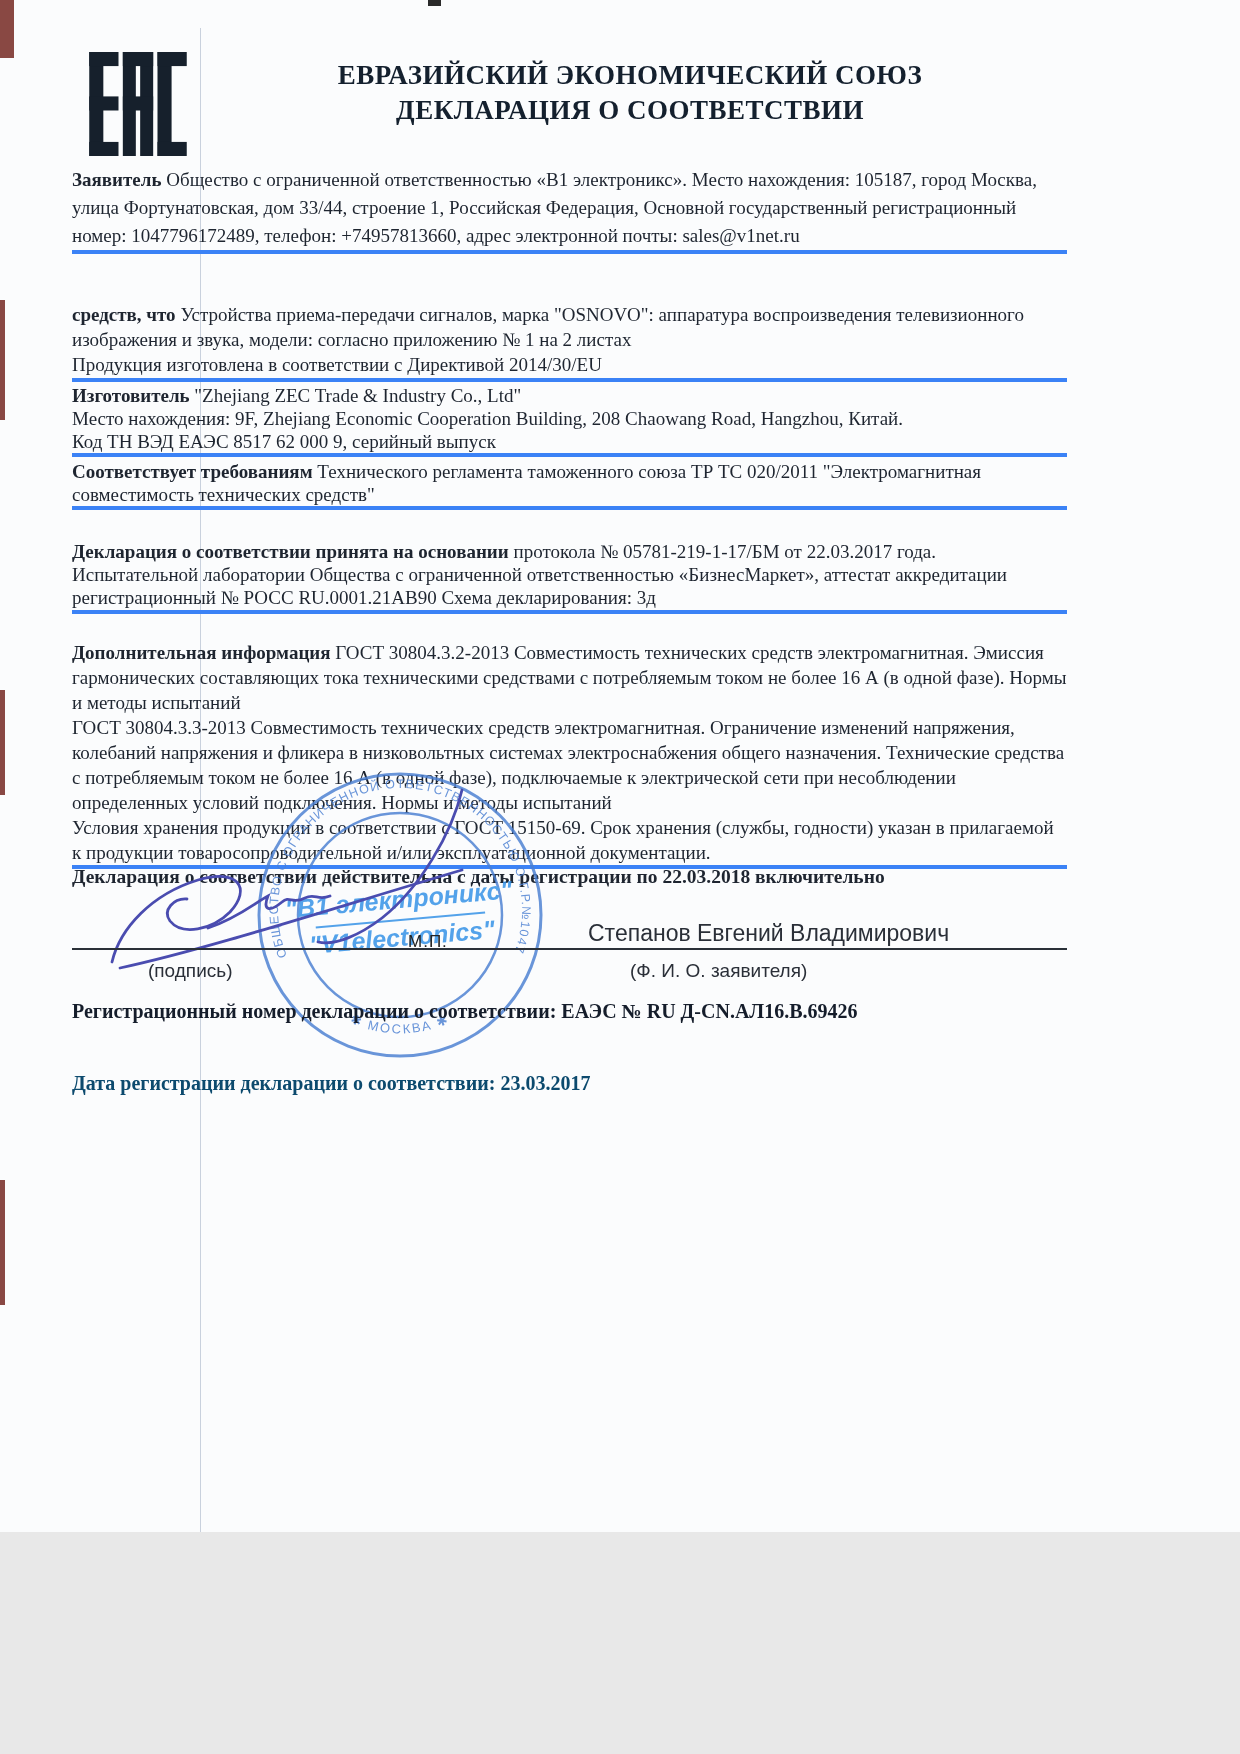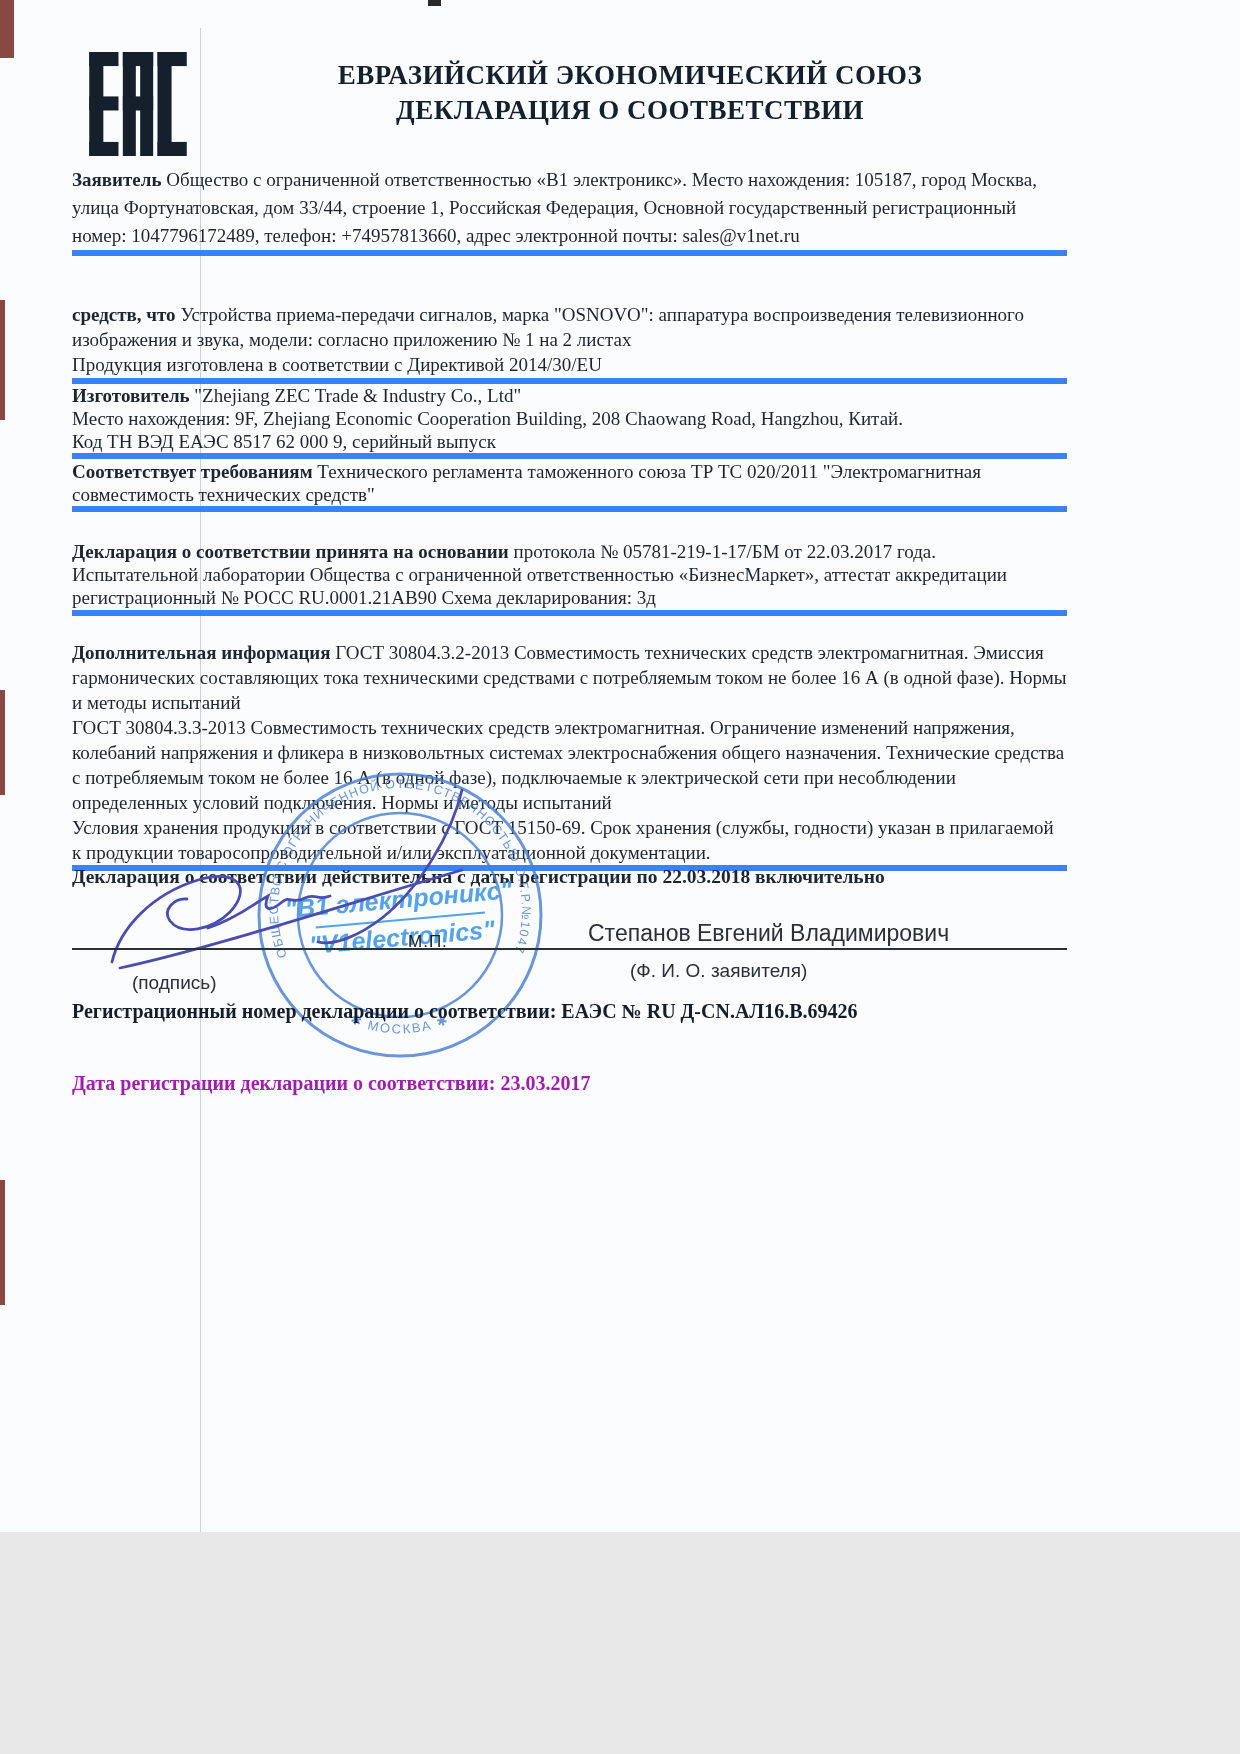--- a/index.html
+++ b/index.html
@@ -9,36 +9,36 @@
   
   .edge-mark{position:absolute;left:0;background:#6d1a14;opacity:.8;}
   .fold-line{position:absolute;top:28px;bottom:0;left:200px;width:1px;background:rgba(110,130,160,.35);}
   .top-notch{position:absolute;left:428px;top:0;width:13px;height:6px;background:#2a2a2a;}
   
   .eac{position:absolute;left:88px;top:52px;}
   .doc-title{position:absolute;left:230px;top:58px;width:800px;text-align:center;
              font-weight:bold;font-size:27px;line-height:35px;letter-spacing:.5px;color:#14202e;}
   
   .sec{position:absolute;left:72px;width:995px;font-size:19px;overflow:hidden;
-       border-bottom:6px solid #3b82f6;}
+       border-bottom:4px solid #3b82f6;}
   .sec-text{white-space:pre-line;}
   .lead{font-weight:bold;}
   .lh28{line-height:28px;}.lh25{line-height:25px;}.lh23{line-height:23px;}
   .validity{position:absolute;left:72px;top:866px;width:995px;font-weight:bold;font-size:19.5px;}
   
   .sig-rule{position:absolute;left:72px;top:948px;width:995px;height:2px;background:#2a3038;}
   .mp-label{position:absolute;left:408px;top:932px;font-family:"Liberation Sans",sans-serif;
             font-size:17px;color:#222;letter-spacing:1px;}
   .signer-name{position:absolute;left:588px;top:920px;font-family:"Liberation Sans",sans-serif;
                font-size:23px;color:#2a2f38;}
   .cap{position:absolute;top:960px;font-family:"Liberation Sans",sans-serif;font-size:19px;color:#2a2f38;}
-  .cap-sign{left:132px;margin-top:12px;}
+  .cap-sign{left:148px;}
   .cap-name{left:630px;}
   .regnum{position:absolute;left:72px;top:1000px;width:1050px;font-weight:bold;font-size:20px;color:#151d2b;}
-  .regdate{position:absolute;left:72px;top:1072px;width:900px;font-weight:bold;font-size:20px;color:#a21caf;}
+  .regdate{position:absolute;left:72px;top:1072px;width:900px;font-weight:bold;font-size:20px;color:#0c4a6e;}
   .svg-abs{position:absolute;}
   
   .copy-stamp{position:absolute;left:1028px;top:1594px;width:212px;color:#4a6fd4;
               font-family:"Liberation Sans",sans-serif;font-weight:bold;transform:rotate(-1.5deg);opacity:.92;}
   .copy-l1{font-size:19px;letter-spacing:2px;word-spacing:16px;}
   .copy-l2{font-size:15px;letter-spacing:1px;word-spacing:6px;margin-top:6px;margin-left:-20px;}
   .copy-l3{font-size:16.5px;letter-spacing:1.5px;margin-top:4px;margin-left:78px;white-space:nowrap;}
 </style>
 </head>
 <body>

